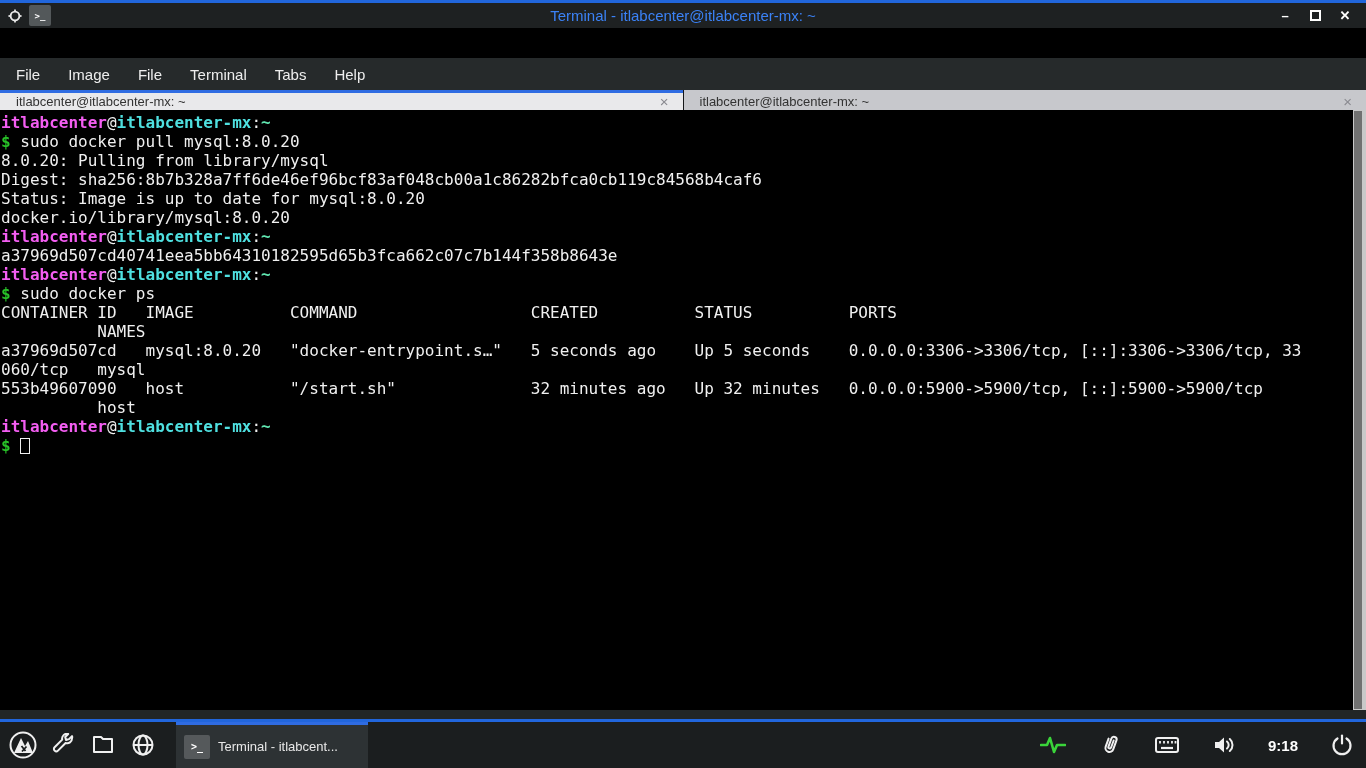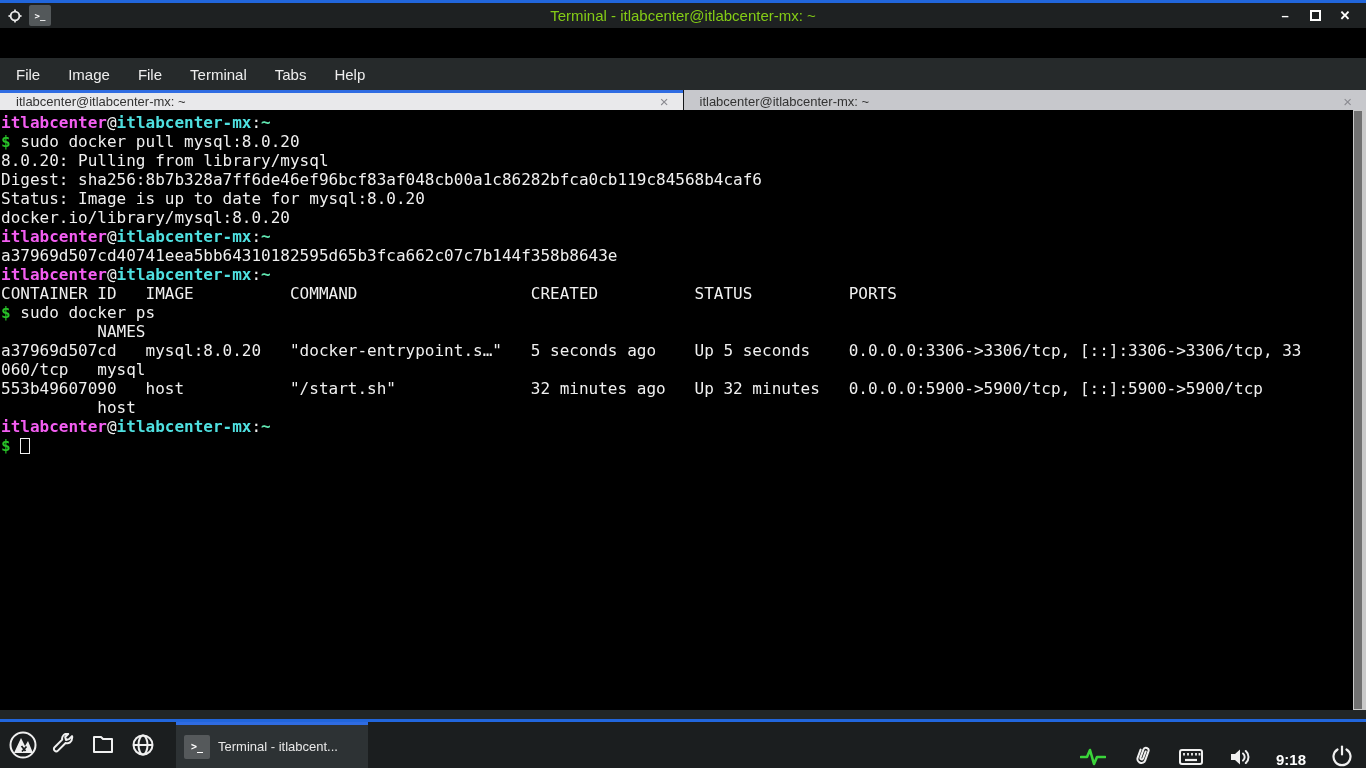--- a/index.html
+++ b/index.html
@@ -8,21 +8,21 @@
   .screen { width:1366px; height:768px; display:flex; flex-direction:column; }
 
   
   .window { flex:1; display:flex; flex-direction:column; border-top:3px solid #2166dc; min-height:0; }
   .titlebar { height:25px; background:#1e2122; display:flex; align-items:center; position:relative; flex:0 0 auto; }
   .tb-left { display:flex; align-items:center; gap:7px; padding-left:8px; height:100%; }
   .gear { width:14px; height:14px; }
   .appicon { width:22px; height:21px; background:#53585a; border-radius:2px; color:#fff;
              font-family:"DejaVu Sans Mono", monospace; font-size:9px; font-weight:bold;
              display:flex; align-items:center; justify-content:center; letter-spacing:0; }
-  .tb-title { position:absolute; left:0; right:0; text-align:center; color:#84cc16; font-size:15px; pointer-events:none; }
+  .tb-title { position:absolute; left:0; right:0; text-align:center; color:#3b82f6; font-size:15px; pointer-events:none; }
   .tb-buttons { margin-left:auto; display:flex; align-items:center; gap:8px; padding-right:10px; }
   .wbtn { width:22px; height:20px; color:#fff; font-size:13px; display:flex; align-items:center; justify-content:center; font-weight:bold; }
 
   .menubar { height:32px; background:#262a2b; display:flex; align-items:center; gap:4px; padding-left:4px; flex:0 0 auto;margin-top:30px; }
   .menu-item { color:#eeeeee; font-size:15px; padding:4px 12px; }
 
   .tabbar { height:20px; background:#141617; display:flex; gap:1px; flex:0 0 auto; }
   .tab { flex:1; display:flex; align-items:center; padding:0 14px 0 16px; font-size:13px; color:#333; min-width:0; }
   .tab.active { background:#e9e9eb; border-top:3px solid #2f6ce2; }
   .tab.inactive { background:#c7c8cc; border-top:3px solid #c7c8cc; }
@@ -49,21 +49,21 @@
   
   .taskbar { height:46px; background:#1b1e1f; display:flex; align-items:stretch; flex:0 0 auto; }
   .tb-launchers { display:flex; align-items:center; gap:10px; padding:0 10px 0 8px; }
   .launcher { width:30px; height:30px; display:flex; align-items:center; justify-content:center; }
   .task-button { width:192px; background:#2d3234; border-top:3px solid #2f6ce2; display:flex; align-items:center;
                  gap:8px; padding:0 8px; margin-left:8px; min-width:0; }
   .task-icon { width:26px; height:24px; background:#55595b; border-radius:2px; color:#fff; flex:0 0 auto;
                font-family:"DejaVu Sans Mono", monospace; font-size:10px; font-weight:bold;
                display:flex; align-items:center; justify-content:center; }
   .task-label { color:#e8e8e8; font-size:13px; white-space:nowrap; overflow:hidden; }
-  .tray { margin-left:auto; display:flex; align-items:flex-end; gap:24px; padding-right:12px; }
+  .tray { margin-left:auto; display:flex; align-items:center; gap:32px; padding-right:12px; }
   .tray-icon { display:flex; align-items:center; justify-content:center; }
   .clock { color:#ffffff; font-size:15px; font-weight:bold; }
 </style>
 </head>
 <body>
 
 <div class="screen">
 
   <div class="window">
 
@@ -116,22 +116,22 @@
       <div class="term-content">
           <div class="tline"><span class="c-user">itlabcenter</span><span class="c-plain">@</span><span class="c-host">itlabcenter-mx</span><span class="c-plain">:</span><span class="c-path">~</span></div>
           <div class="tline"><span class="c-dollar">$</span><span class="c-plain"> sudo docker pull mysql:8.0.20</span></div>
           <div class="tline"><span class="c-plain">8.0.20: Pulling from library/mysql</span></div>
           <div class="tline"><span class="c-plain">Digest: sha256:8b7b328a7ff6de46ef96bcf83af048cb00a1c86282bfca0cb119c84568b4caf6</span></div>
           <div class="tline"><span class="c-plain">Status: Image is up to date for mysql:8.0.20</span></div>
           <div class="tline"><span class="c-plain">docker.io/library/mysql:8.0.20</span></div>
           <div class="tline"><span class="c-user">itlabcenter</span><span class="c-plain">@</span><span class="c-host">itlabcenter-mx</span><span class="c-plain">:</span><span class="c-path">~</span></div>
           <div class="tline"><span class="c-plain">a37969d507cd40741eea5bb64310182595d65b3fca662c07c7b144f358b8643e</span></div>
           <div class="tline"><span class="c-user">itlabcenter</span><span class="c-plain">@</span><span class="c-host">itlabcenter-mx</span><span class="c-plain">:</span><span class="c-path">~</span></div>
+          <div class="tline"><span class="c-dollar">$</span><span class="c-plain"> sudo docker ps</span></div>
           <div class="tline"><span class="c-plain">CONTAINER ID   IMAGE          COMMAND                  CREATED          STATUS          PORTS</span></div>
-          <div class="tline"><span class="c-dollar">$</span><span class="c-plain"> sudo docker ps</span></div>
           <div class="tline"><span class="c-plain">          NAMES</span></div>
           <div class="tline"><span class="c-plain">a37969d507cd   mysql:8.0.20   "docker-entrypoint.s…"   5 seconds ago    Up 5 seconds    0.0.0.0:3306-&gt;3306/tcp, [::]:3306-&gt;3306/tcp, 33</span></div>
           <div class="tline"><span class="c-plain">060/tcp   mysql</span></div>
           <div class="tline"><span class="c-plain">553b49607090   host           "/start.sh"              32 minutes ago   Up 32 minutes   0.0.0.0:5900-&gt;5900/tcp, [::]:5900-&gt;5900/tcp</span></div>
           <div class="tline"><span class="c-plain">          host</span></div>
           <div class="tline"><span class="c-user">itlabcenter</span><span class="c-plain">@</span><span class="c-host">itlabcenter-mx</span><span class="c-plain">:</span><span class="c-path">~</span></div>
           <div class="tline"><span class="c-dollar">$</span><span class="c-plain"> </span><span class="cursor"></span></div>
         </div>
       <div class="scrollbar">
         <div class="scroll-thumb"></div>

